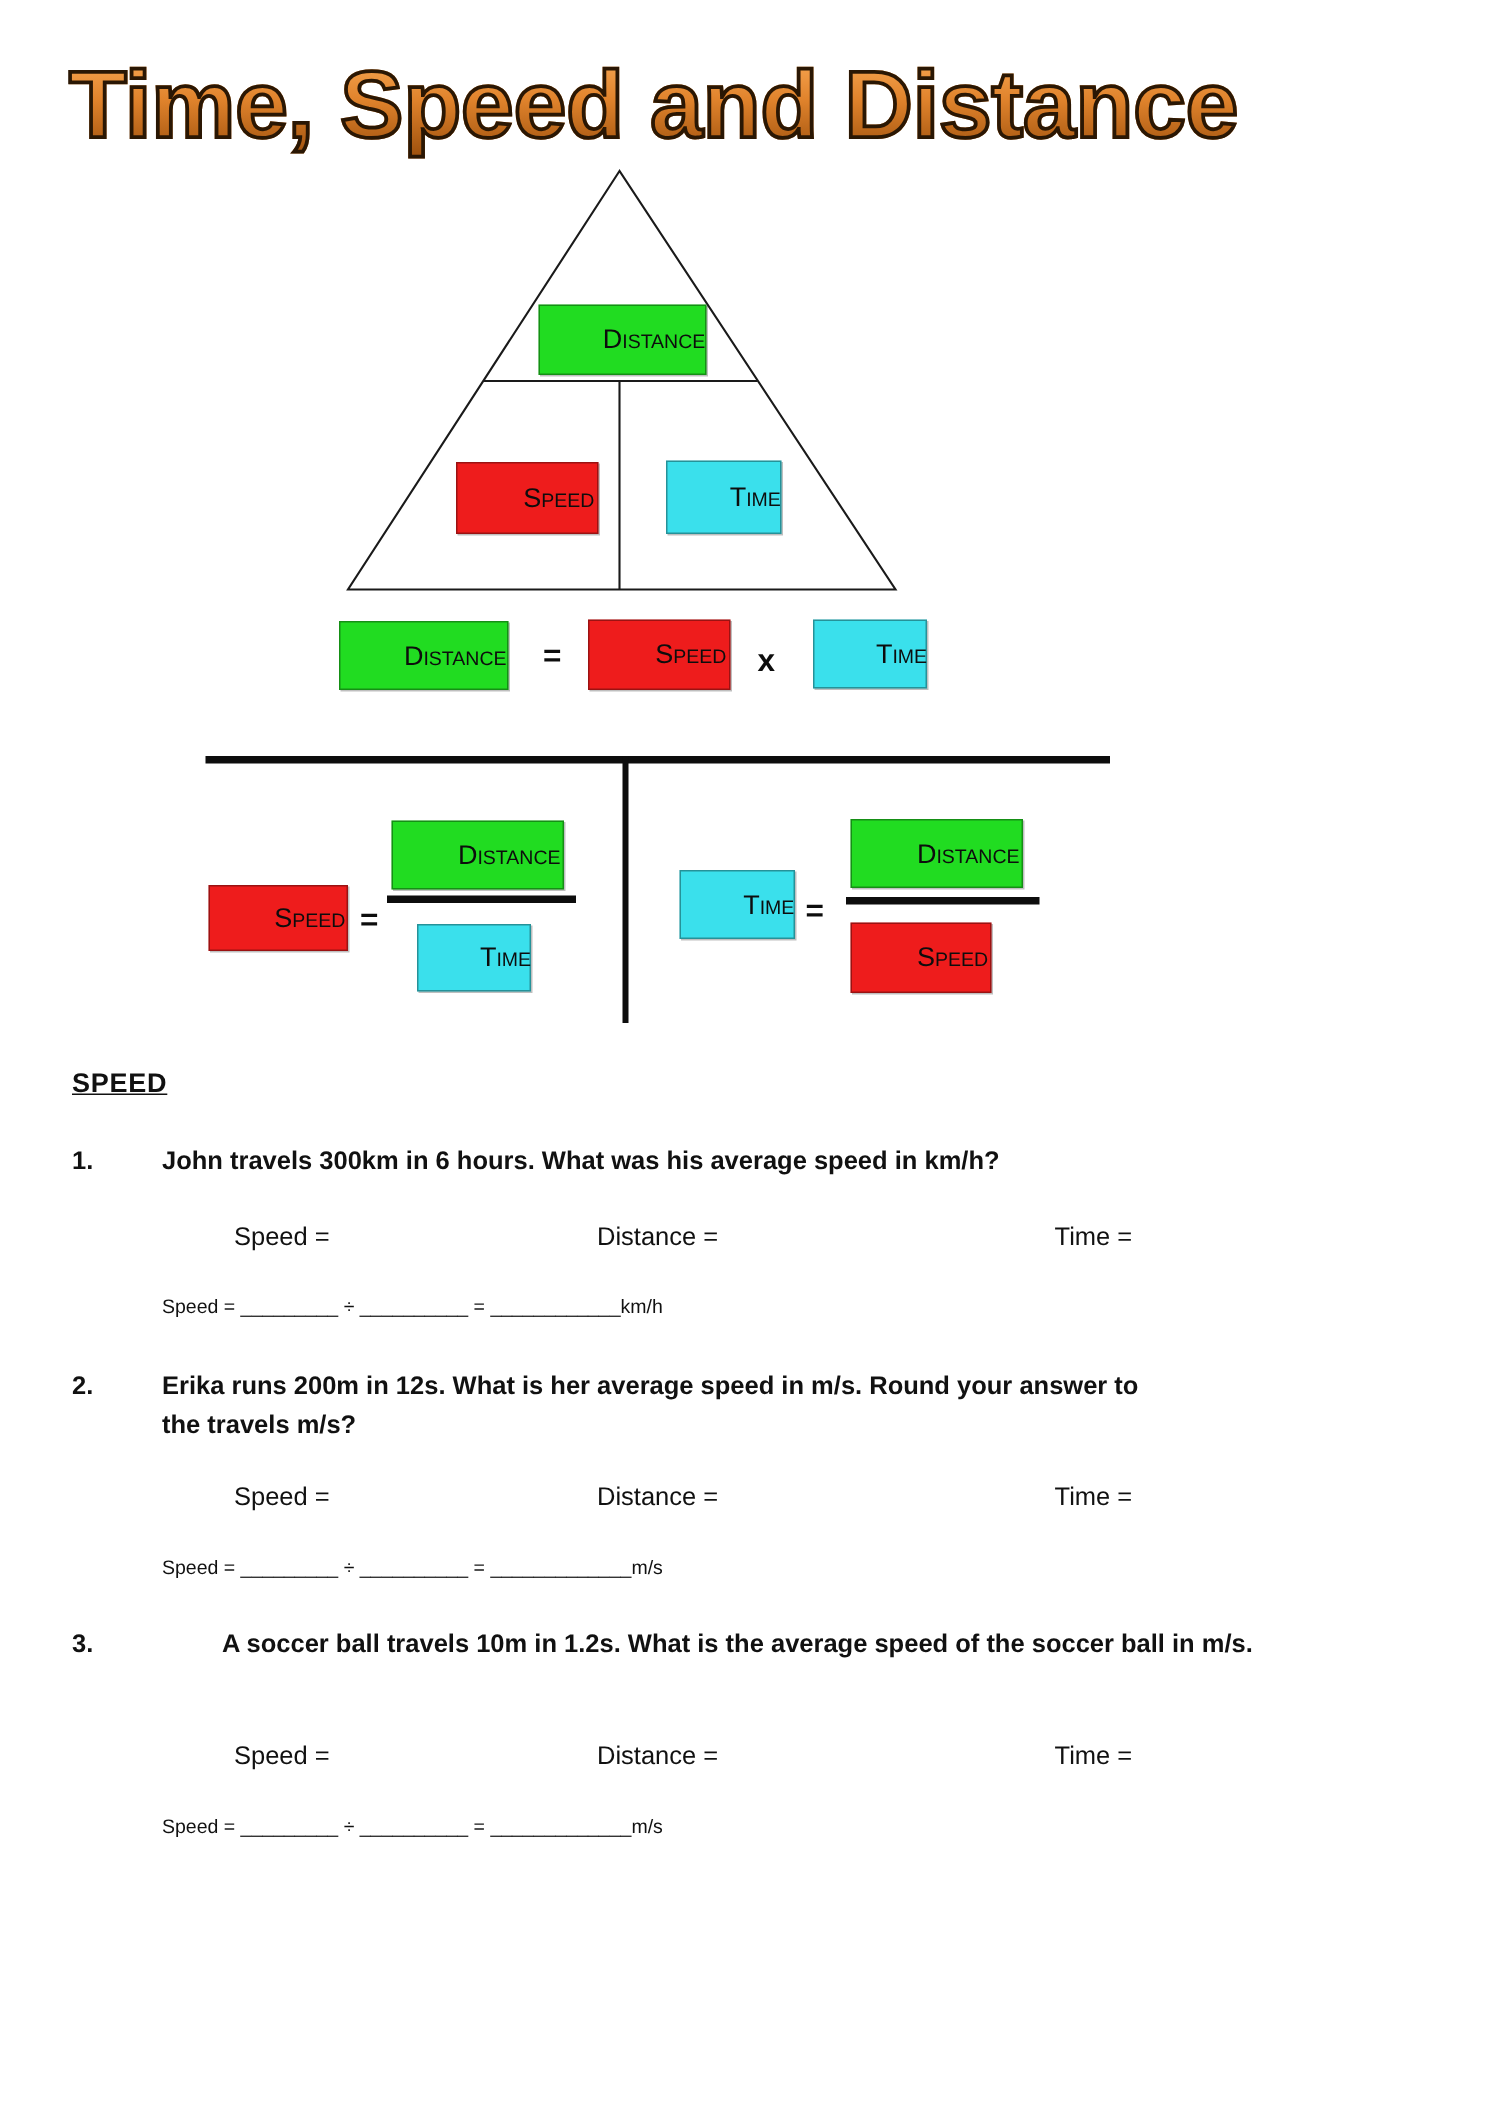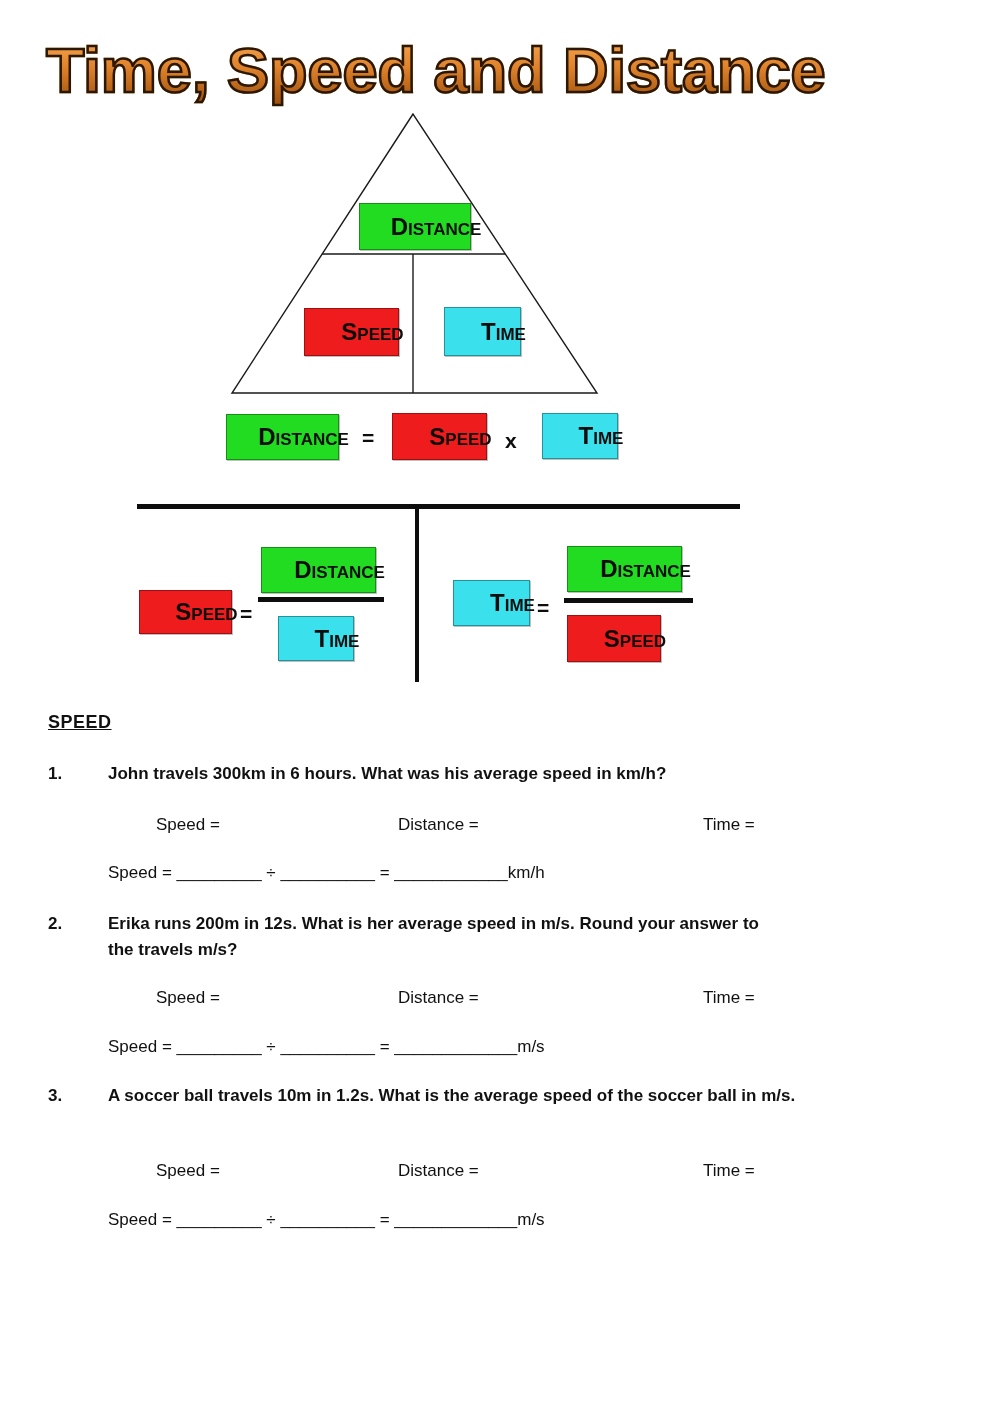--- a/index.html
+++ b/index.html
@@ -13,34 +13,34 @@
     -webkit-text-stroke:2.5px #2a1704;
     background:linear-gradient(180deg,#f6a44f 8%,#e0832c 45%,#a0520e 96%);
     -webkit-background-clip:text;background-clip:text;color:transparent;
   }
 
   
   .diagram-svg{position:absolute;left:0;top:0;width:1000px;height:700px;}
 
   
   .cbox{position:absolute;display:flex;align-items:center;justify-content:center;
-        font-weight:700;font-size:24px;font-variant:small-caps;color:#0d0d0d;
+        font-weight:400;font-size:18px;font-variant:small-caps;color:#0d0d0d;
         border:1px solid rgba(0,0,0,0.35);box-sizing:border-box;box-shadow:1px 1px 0 rgba(0,0,0,0.25);padding-left:42px;}
   .sign{position:absolute;font-weight:700;font-size:21px;color:#0d0d0d;}
 
   
   .bar{position:absolute;background:#0d0d0d;}
 
   
   .h-speed{position:absolute;left:48px;top:712px;font-weight:700;font-size:18px;
            text-decoration:underline;letter-spacing:0.5px;}
   .qnum{position:absolute;left:48px;font-weight:700;font-size:17px;}
   .qtext{position:absolute;left:108px;font-weight:700;font-size:17px;white-space:nowrap;}
   .lblrow span{position:absolute;font-size:17px;font-weight:400;white-space:nowrap;margin-left:48px;}
-  .eqrow{position:absolute;left:108px;font-size:17px;font-weight:400;white-space:nowrap;}
+  .eqrow{position:absolute;left:108px;font-size:13px;font-weight:400;white-space:nowrap;}
 
   
   .brand{position:absolute;left:731px;top:1370px;font-weight:800;font-size:30px;
          color:#1d5080;letter-spacing:-0.5px;transform:scaleX(0.79);transform-origin:left center;white-space:nowrap;}
   .licon{position:absolute;left:702px;top:1377px;width:27px;height:29px;
          display:grid;grid-template-columns:13px 13px;grid-template-rows:14px 14px;gap:1px;}
   .licon div{display:flex;align-items:center;justify-content:center;
              color:#fff;font-weight:700;font-size:9px;border-radius:2px;}
 </style>
 </head>
@@ -96,21 +96,21 @@
   <div class="qtext" style="top:914px;">Erika runs 200m in 12s. What is her average speed in m/s. Round your answer to</div>
   <div class="qtext" style="top:940px;">the travels m/s?</div>
   <div class="lblrow">
     <span style="left:108px;top:988px;">Speed =</span>
     <span style="left:350px;top:988px;">Distance =</span>
     <span style="left:655px;top:988px;">Time =</span>
   </div>
   <div class="eqrow" style="top:1037px;">Speed = _________ ÷ __________ = _____________m/s</div>
 
   <div class="qnum" style="top:1086px;">3.</div>
-  <div class="qtext" style="top:1086px;">A soccer ball travels 10m in 1.2s. What is the average speed of the soccer ball in m/s.</div>
+  <div class="qtext" style="top:1086px;margin-left:40px;">A soccer ball travels 10m in 1.2s. What is the average speed of the soccer ball in m/s.</div>
   <div class="lblrow">
     <span style="left:108px;top:1161px;">Speed =</span>
     <span style="left:350px;top:1161px;">Distance =</span>
     <span style="left:655px;top:1161px;">Time =</span>
   </div>
   <div class="eqrow" style="top:1210px;">Speed = _________ ÷ __________ = _____________m/s</div>
 
   <div class="licon">
     <div style="background: rgb(74, 126, 187);">L</div>
     <div style="background: rgb(87, 165, 70);">I</div>

